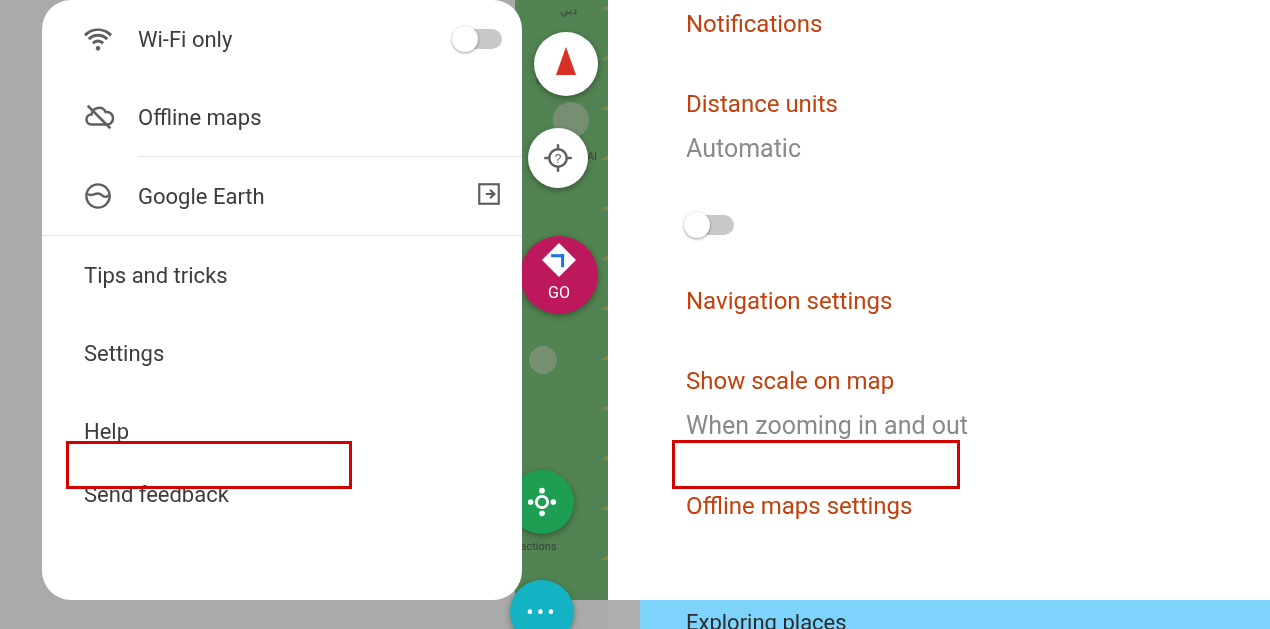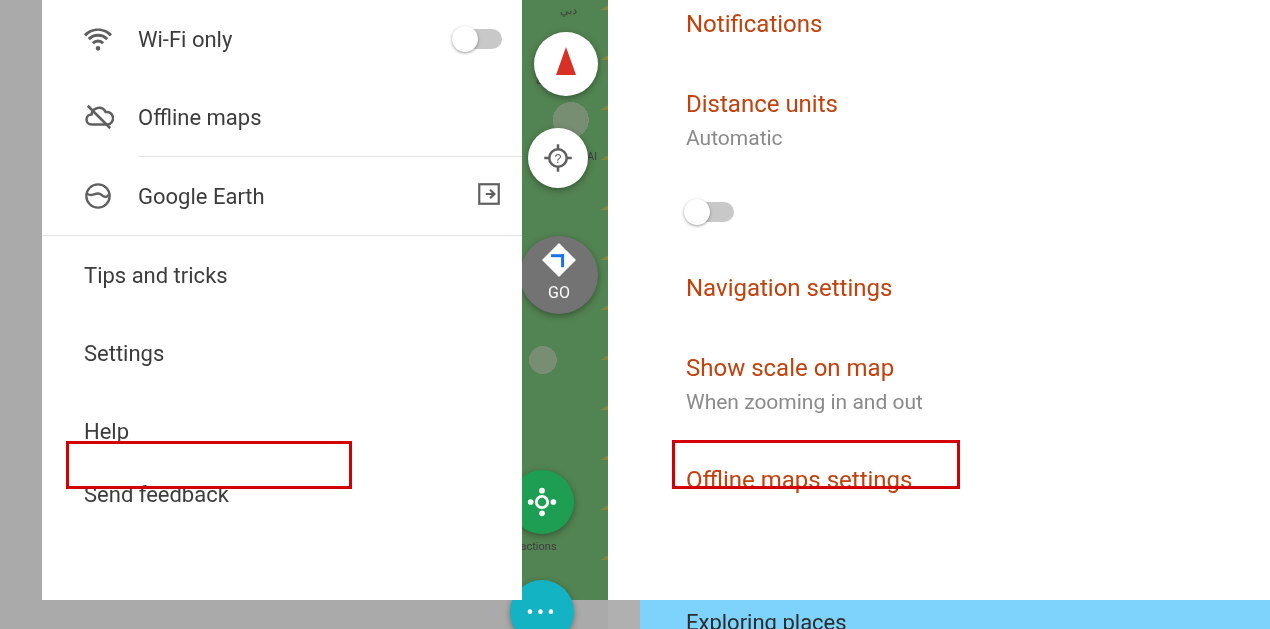--- a/index.html
+++ b/index.html
@@ -75,21 +75,21 @@
   }
   .locate-circle {
     left: 528px; top: 128px;
     width: 60px; height: 60px;
     background: #fff;
     display: flex; align-items: center; justify-content: center;
   }
   .go-circle {
     left: 520px; top: 236px;
     width: 78px; height: 78px;
-    background: #737373;
+    background: #be185d;
     color: #fff;
     display: flex; flex-direction: column; align-items: center; justify-content: center;
     gap: 10px;
   }
   .go-diamond {
     width: 24px; height: 24px;
     background: #fff;
     transform: rotate(45deg);
     position: relative;
   }
@@ -118,20 +118,21 @@
     color:#fff;
     font-size:22px;
     letter-spacing:3px;
   }
 
   .menu-sheet {
     position: absolute;
     left: 42px; top: 0;
     width: 480px; height: 600px;
     background: #fff;
+    border-radius: 29px;
   }
   .menu-item {
     display: flex;
     align-items: center;
     padding: 0 20px 0 42px;
     height: 78px;
     font-size: 22px;
     color: #3c3c3c;
     cursor: pointer;
     position: relative;
@@ -201,23 +202,23 @@
   }
   .setting {
     padding: 26px 46px;
     cursor: pointer;
   }
   .setting .title {
     font-size: 24px;
     color: #c2410c;
   }
   .setting .sub {
-    font-size: 21px;
+    font-size: 25px;
     color: #8a8a8a;
-    margin-top: 8px;
+    margin-top: 16px;
   }
   .setting.with-toggle {
     display:flex;
     align-items:center;
     gap: 20px;
   }
   .setting.with-toggle .texts { flex: 1; }
   .hl-nav {
     left: 672px; top: 440px;
     width: 288px; height: 49px;

